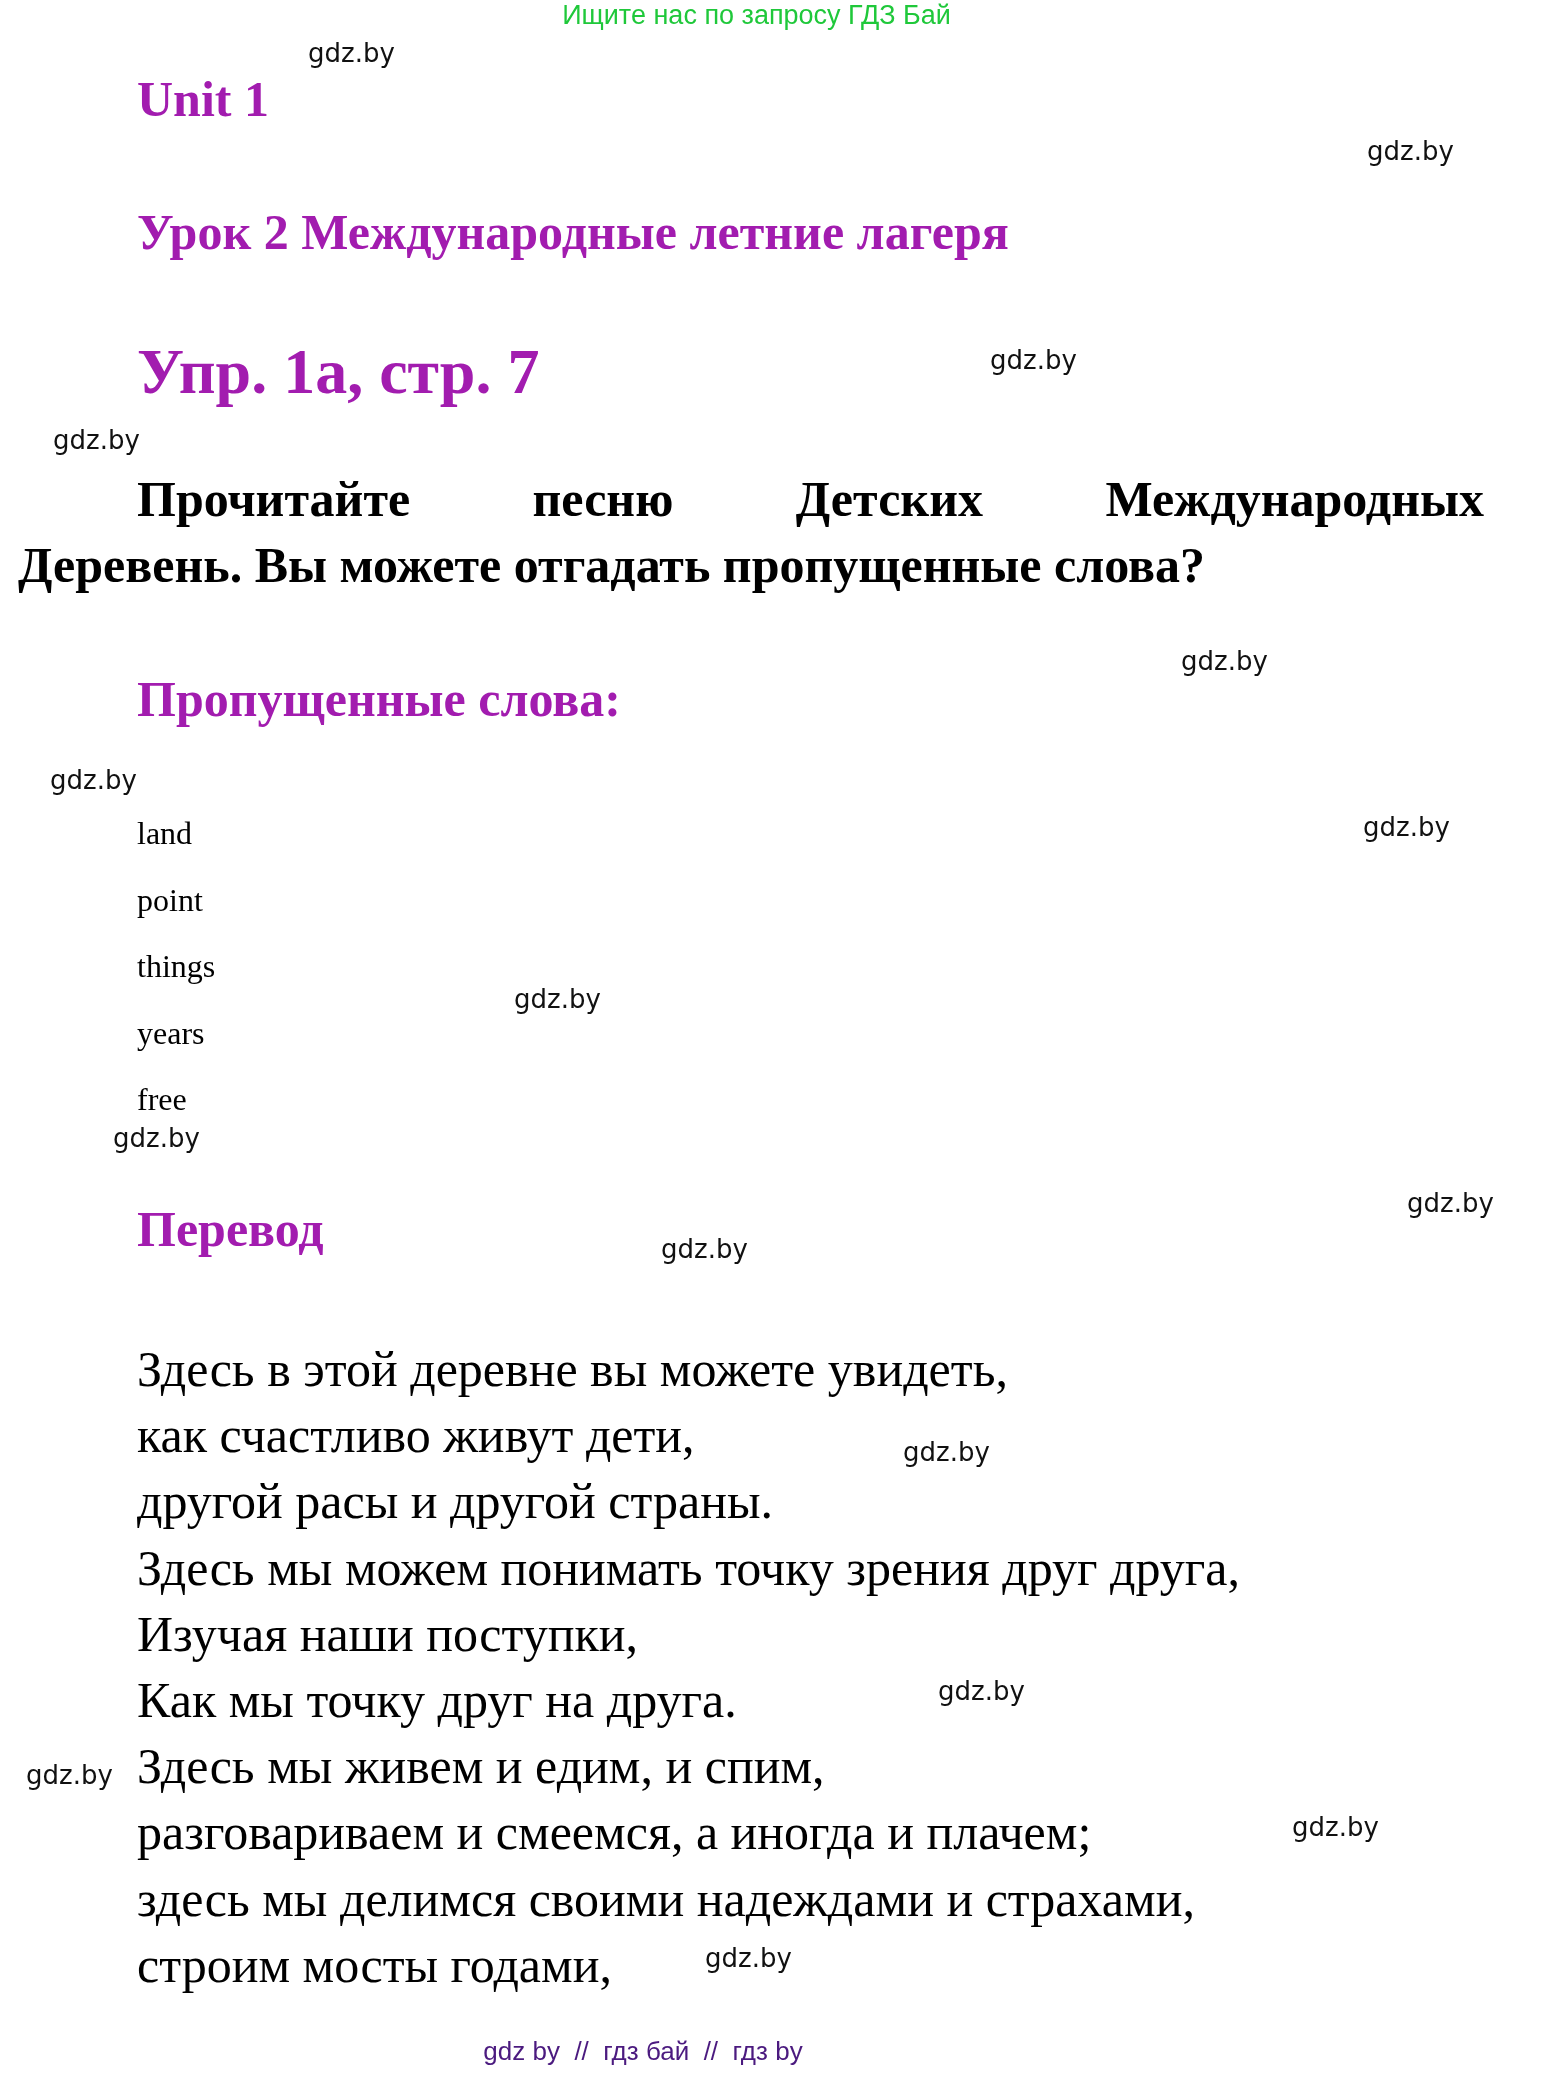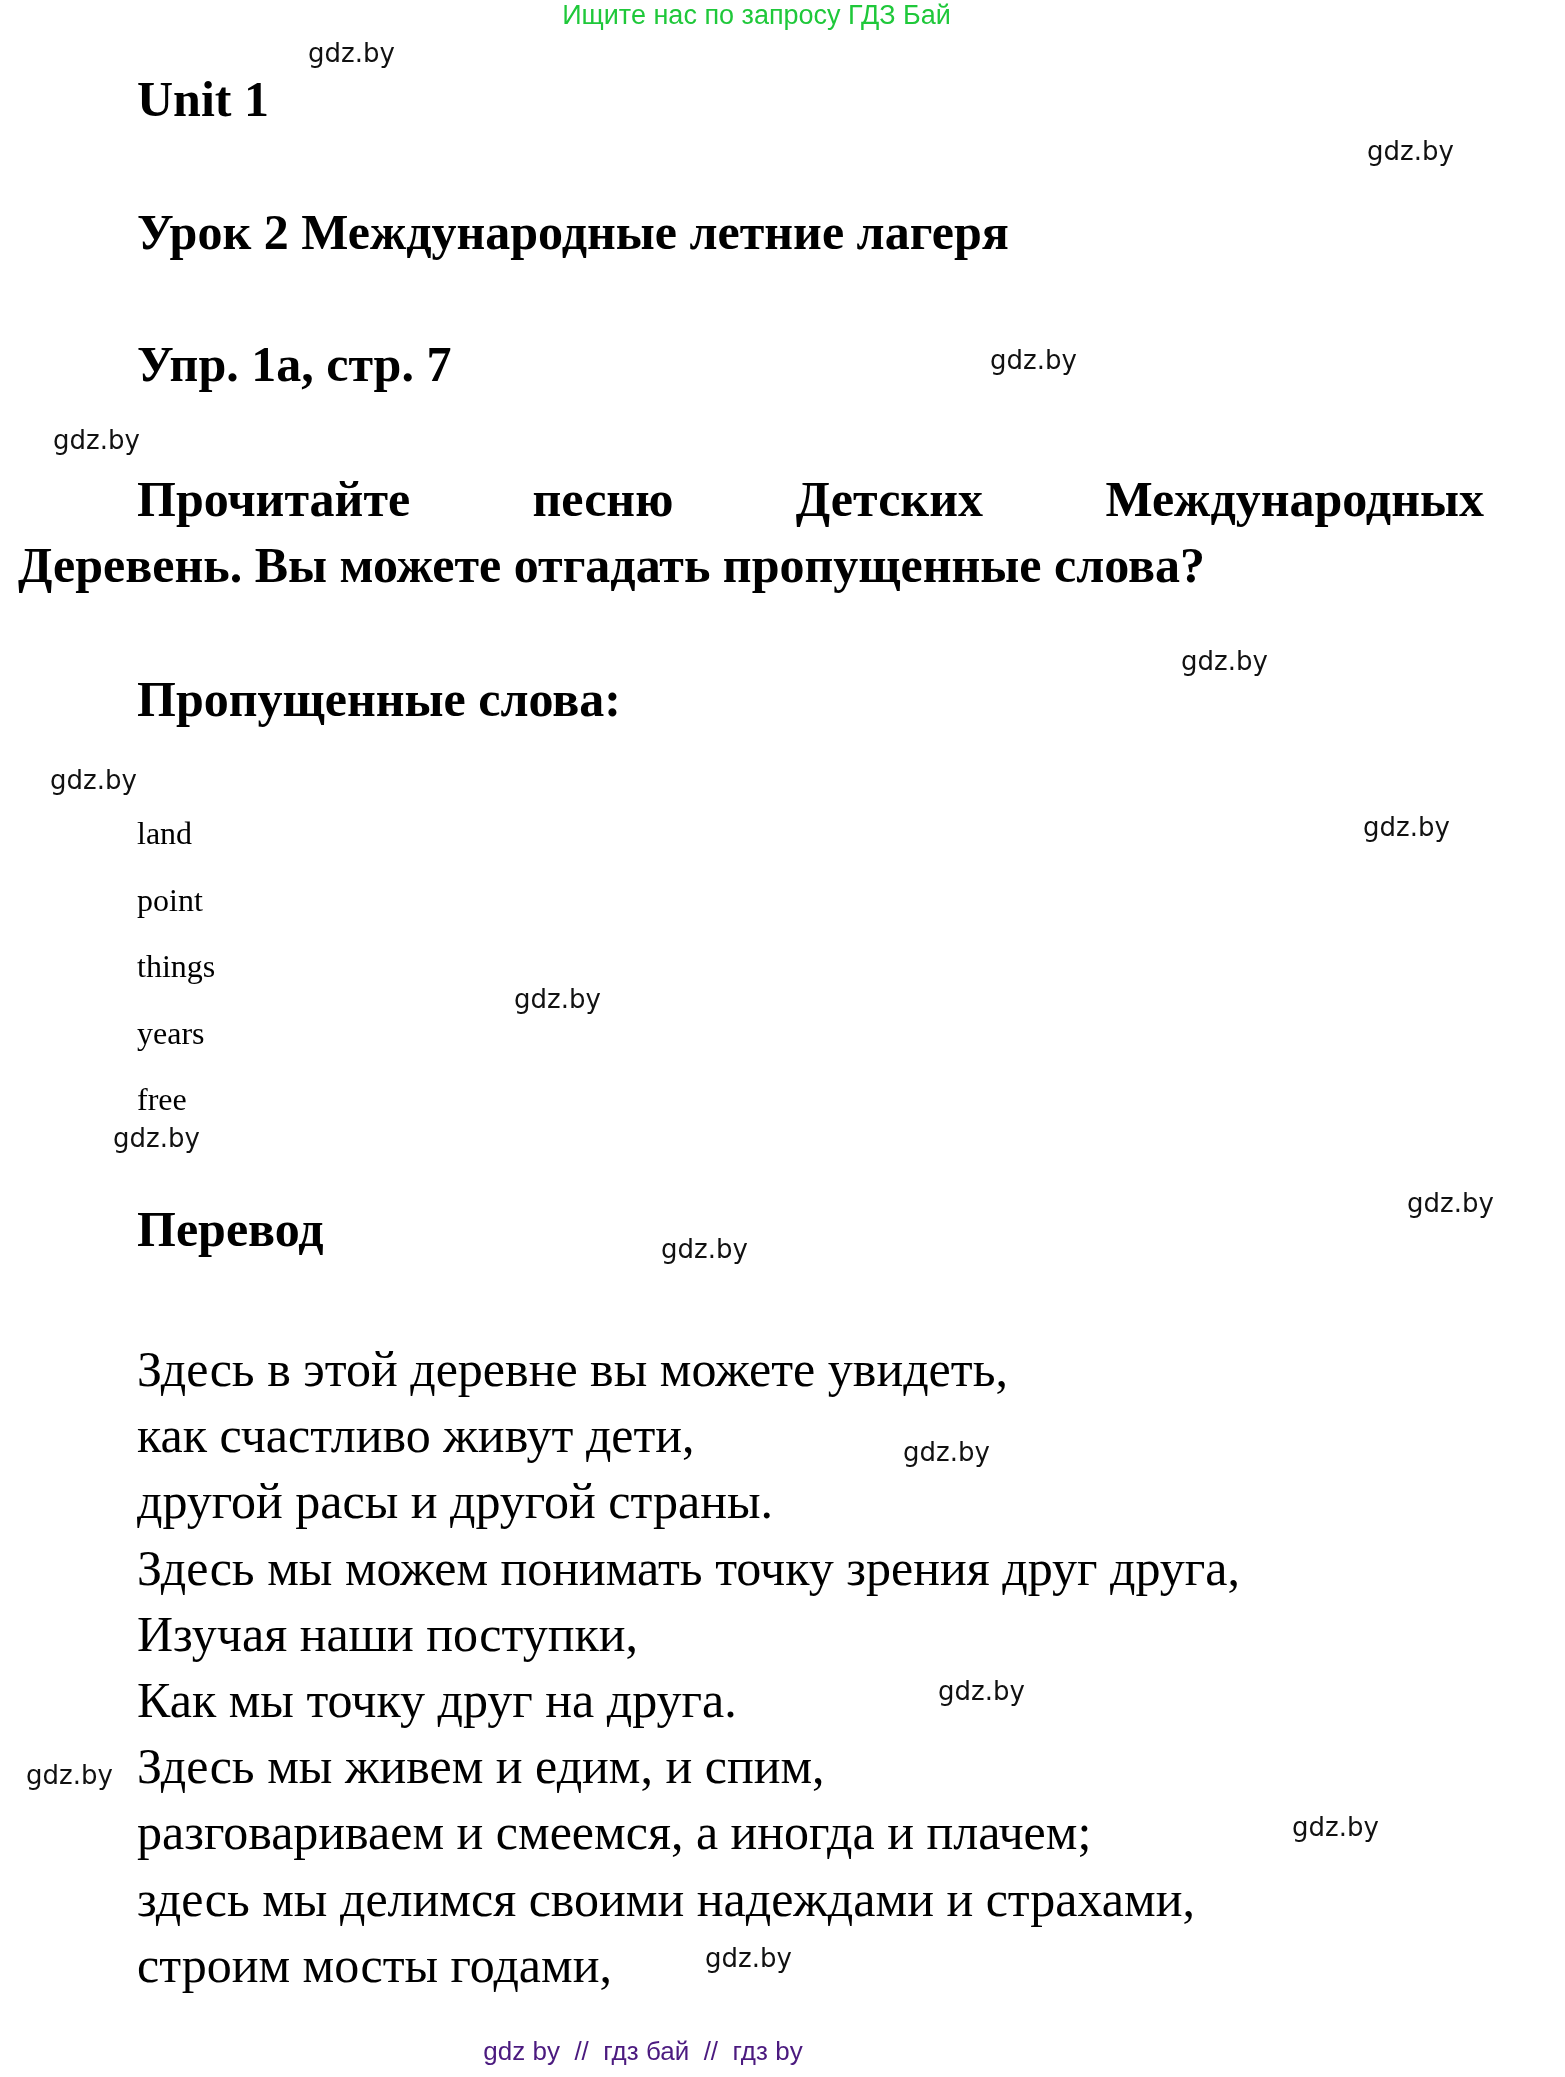--- a/index.html
+++ b/index.html
@@ -1,37 +1,37 @@
 <!DOCTYPE html>
 <html><head>
 <meta charset="utf-8">
 <style>
   html, body { margin:0; padding:0; background:#ffffff; }
   body { width:1565px; height:2077px; position:relative; overflow:hidden; }
   .abs { position:absolute; white-space:nowrap; }
   .banner { font-family:"Liberation Sans", sans-serif; color:#1fc83a; font-size:27px; left:0; width:1513px; text-align:center; top:0; }
   .wm { font-family:"DejaVu Sans", sans-serif; font-size:26px; color:#111; }
-  .h { font-family:"Liberation Serif", serif; font-weight:bold; color:#000000; }
+  .h { font-family:"Liberation Serif", serif; font-weight:bold; color:#a21caf; }
   .serif { font-family:"Liberation Serif", serif; color:#000; }
   .footer { font-family:"Liberation Sans", sans-serif; color:#4b1a7f; font-size:26px; left:0; width:1286px; text-align:center; top:2036px; }
   .instr { font-family:"Liberation Serif", serif; font-weight:bold; font-size:50px; color:#000; position:absolute; left:18px; top:466px; width:1466px; line-height:66px; }
   .instr .l1 { display:block; text-indent:119px; text-align:justify; text-align-last:justify; }
   .instr .l2 { display:block; }
   .words { position:absolute; left:137px; top:800px; font-size:32px; line-height:66.5px; }
   .poem { position:absolute; left:137px; top:1336px; font-size:50px; line-height:66.2px; }
   .line { display:block; }
 </style>
 </head>
 <body>
 
 <div class="abs banner">Ищите нас по запросу ГДЗ Бай</div>
 
 <div class="abs h" style="left:137px; top:70px; font-size:50px;">Unit 1</div>
 <div class="abs h" style="left:137px; top:203px; font-size:50px;">Урок 2 Международные летние лагеря</div>
-<div class="abs h" style="left:137px; top:335px; font-size:50px;">Упр. 1a, стр. 7</div>
+<div class="abs h" style="left:137px; top:335px; font-size:64px;">Упр. 1a, стр. 7</div>
 
 <div class="instr">
   <span class="l1">Прочитайте песню Детских Международных</span>
   <span class="l2">Деревень. Вы можете отгадать пропущенные слова?</span>
 </div>
 
 <div class="abs h" style="left:137px; top:670px; font-size:50px;">Пропущенные слова:</div>
 
 <div class="words serif">
   <span class="line">land</span>

